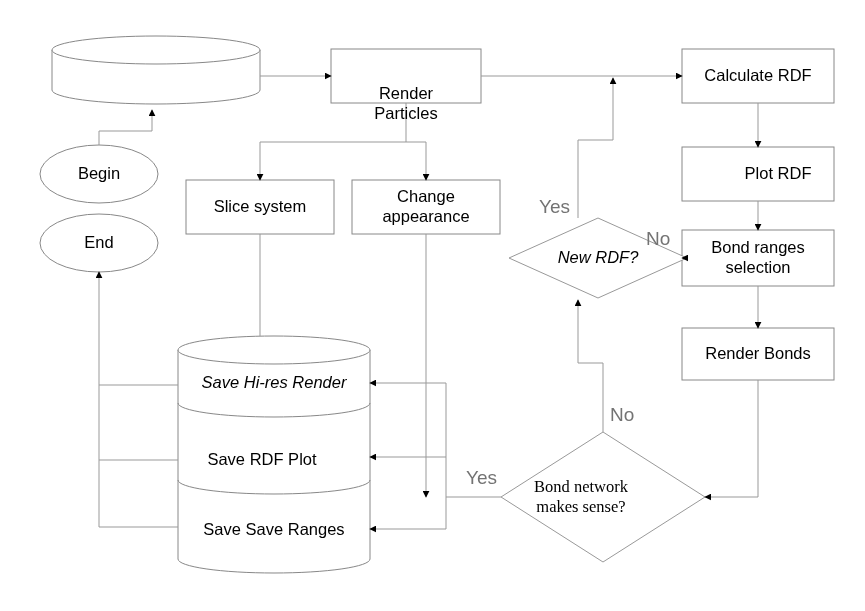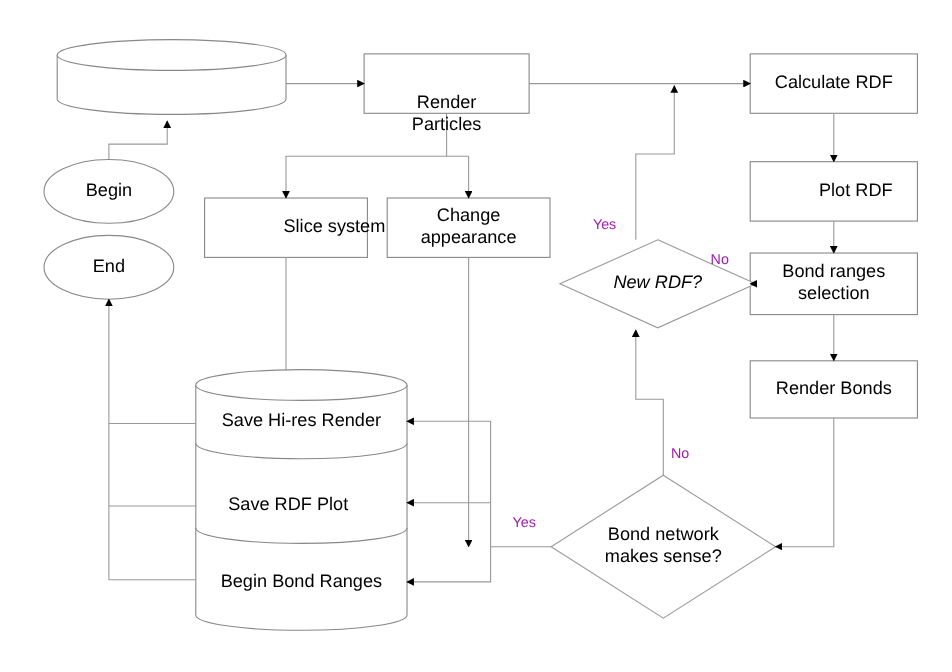--- a/index.html
+++ b/index.html
@@ -33,22 +33,22 @@
     justify-content: center;
     text-align: center;
     color: #000000;
     font-size: 16.5px;
     line-height: 1.2;
     white-space: pre-line;
     pointer-events: none;
   }
   .edge-label {
     position: absolute;
-    color: #a21caf;
-    font-size: 13px;
+    color: #737373;
+    font-size: 19px;
     line-height: 1.1;
     white-space: nowrap;
     pointer-events: none;
   }
 </style>
 </head>
 <body>
 
 <div id="canvas">
 
@@ -137,44 +137,44 @@
   </svg>
 
 
   <div class="node-label" style="left:40px; top:145px; width:118px; height:58px;">Begin</div>
 
   <div class="node-label" style="left:40px; top:214px; width:118px; height:58px;">End</div>
 
   <div class="node-label" style="left:331px; top:49px; width:150px; height:54px;margin-top:28px;">Render
 Particles</div>
 
-  <div class="node-label" style="left:186px; top:180px; width:148px; height:54px;margin-left:44px;">Slice system</div>
+  <div class="node-label" style="left:186px; top:180px; width:148px; height:54px;">Slice system</div>
 
   <div class="node-label" style="left:682px; top:49px; width:152px; height:54px;">Calculate RDF</div>
 
   <div class="node-label" style="left:352px; top:180px; width:148px; height:54px;">Change
 appearance</div>
 
   <div class="node-label" style="left:682px; top:147px; width:152px; height:54px;margin-left:20px;">Plot RDF</div>
 
   <div class="node-label" style="left:682px; top:230px; width:152px; height:56px;">Bond ranges
 selection</div>
 
   <div class="node-label" style="left:682px; top:328px; width:152px; height:52px;">Render Bonds</div>
 
   <div class="node-label" style="left:509px; top:218px; width:178px; height:80px;font-style:italic;">New RDF?</div>
 
-  <div class="node-label" style="left:501px; top:432px; width:204px; height:130px;">Bond network
+  <div class="node-label" style="left:479px; top:432px; width:204px; height:130px;font-family:Liberation Serif, serif;">Bond network
 makes sense?</div>
 
-  <div class="node-label" style="left:178px; top:355px; width:192px; height:56px;">Save Hi-res Render</div>
+  <div class="node-label" style="left:178px; top:355px; width:192px; height:56px;font-style:italic;">Save Hi-res Render</div>
 
   <div class="node-label" style="left:178px; top:432px; width:168px; height:56px;">Save RDF Plot</div>
 
-  <div class="node-label" style="left:178px; top:502px; width:192px; height:56px;">Begin Bond Ranges</div>
+  <div class="node-label" style="left:178px; top:502px; width:192px; height:56px;">Save Save Ranges</div>
 
   <div class="edge-label" style="left:539px; top:197px;">Yes</div>
 
   <div class="edge-label" style="left:646px; top:229px;">No</div>
 
   <div class="edge-label" style="left:610px; top:405px;">No</div>
 
   <div class="edge-label" style="left:466px; top:468px;">Yes</div>
 
 </div>

